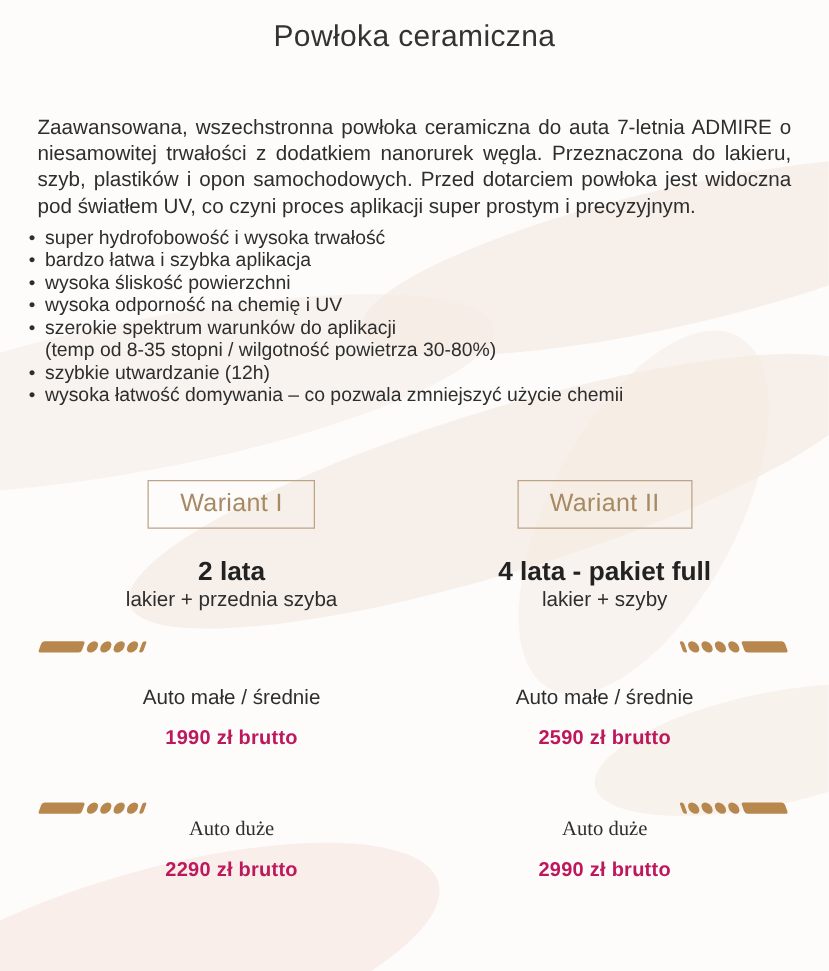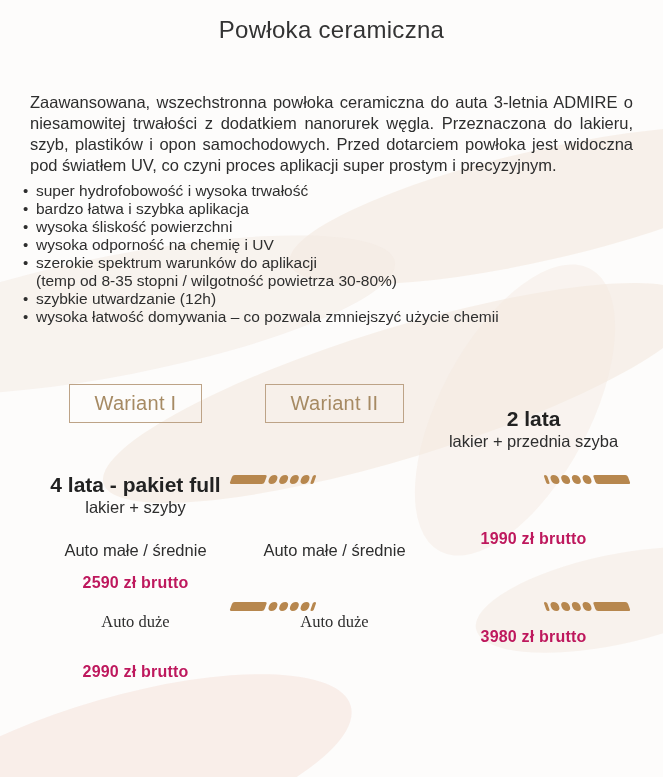--- a/index.html
+++ b/index.html
@@ -66,21 +66,21 @@
     top:0;
     font-size:15px;
     color:#2e2e2e;
   }
   ul.features .note{display:block;}
   ul.features .note:empty{display:none;}
 
   
   .columns{
     display:grid;
-    grid-template-columns:1fr 1fr 1fr;
+    grid-template-columns:1fr 1fr;
     margin:58px 30px 0 36px;
   }
   .cell{text-align:center;}
 
   .variant-badge{
     display:inline-block;
     border:1px solid #bda387;
     color:#a68a63;
     font-size:20px;
     padding:7px 25px;
@@ -137,21 +137,21 @@
 <div class="wm wm2"></div>
 <div class="wm wm3"></div>
 <div class="wm wm4"></div>
 <div class="wm wm5"></div>
 <div class="wm wm6"></div>
 
 <div class="content">
 
   <h1>Powłoka ceramiczna</h1>
 
-  <p class="intro">Zaawansowana, wszechstronna powłoka ceramiczna do auta 3-letnia ADMIRE o niesamowitej trwałości z dodatkiem nanorurek węgla. Przeznaczona do lakieru, szyb, plastików i opon samochodowych. Przed dotarciem powłoka jest widoczna pod światłem UV, co czyni proces aplikacji super prostym i precyzyjnym.</p>
+  <p class="intro">Zaawansowana, wszechstronna powłoka ceramiczna do auta 7-letnia ADMIRE o niesamowitej trwałości z dodatkiem nanorurek węgla. Przeznaczona do lakieru, szyb, plastików i opon samochodowych. Przed dotarciem powłoka jest widoczna pod światłem UV, co czyni proces aplikacji super prostym i precyzyjnym.</p>
 
   <ul class="features">
     <li><span>super hydrofobowość i wysoka trwałość</span></li>
     <li><span>bardzo łatwa i szybka aplikacja</span></li>
     <li><span>wysoka śliskość powierzchni</span></li>
     <li><span>wysoka odporność na chemię i UV</span></li>
     <li>
       <span>szerokie spektrum warunków do aplikacji</span>
       <span class="note">(temp od 8-35 stopni / wilgotność powietrza 30-80%)</span>
     </li>
@@ -238,17 +238,17 @@
             <rect x="85" y="1.5" width="10" height="11" rx="5"></rect>
             <rect x="98" y="1.5" width="4" height="11" rx="2"></rect>
           </g>
         </g>
       </svg>
     </div>
 
     <div class="cell row-size2 size-label">Auto duże</div>
     <div class="cell row-size2 size-label">Auto duże</div>
 
-    <div class="cell row-price2 price">3980 zł brutto</div>
+    <div class="cell row-price2 price">2290 zł brutto</div>
     <div class="cell row-price2 price">2990 zł brutto</div>
 
   </div>
 </div>
 
 </body></html>

